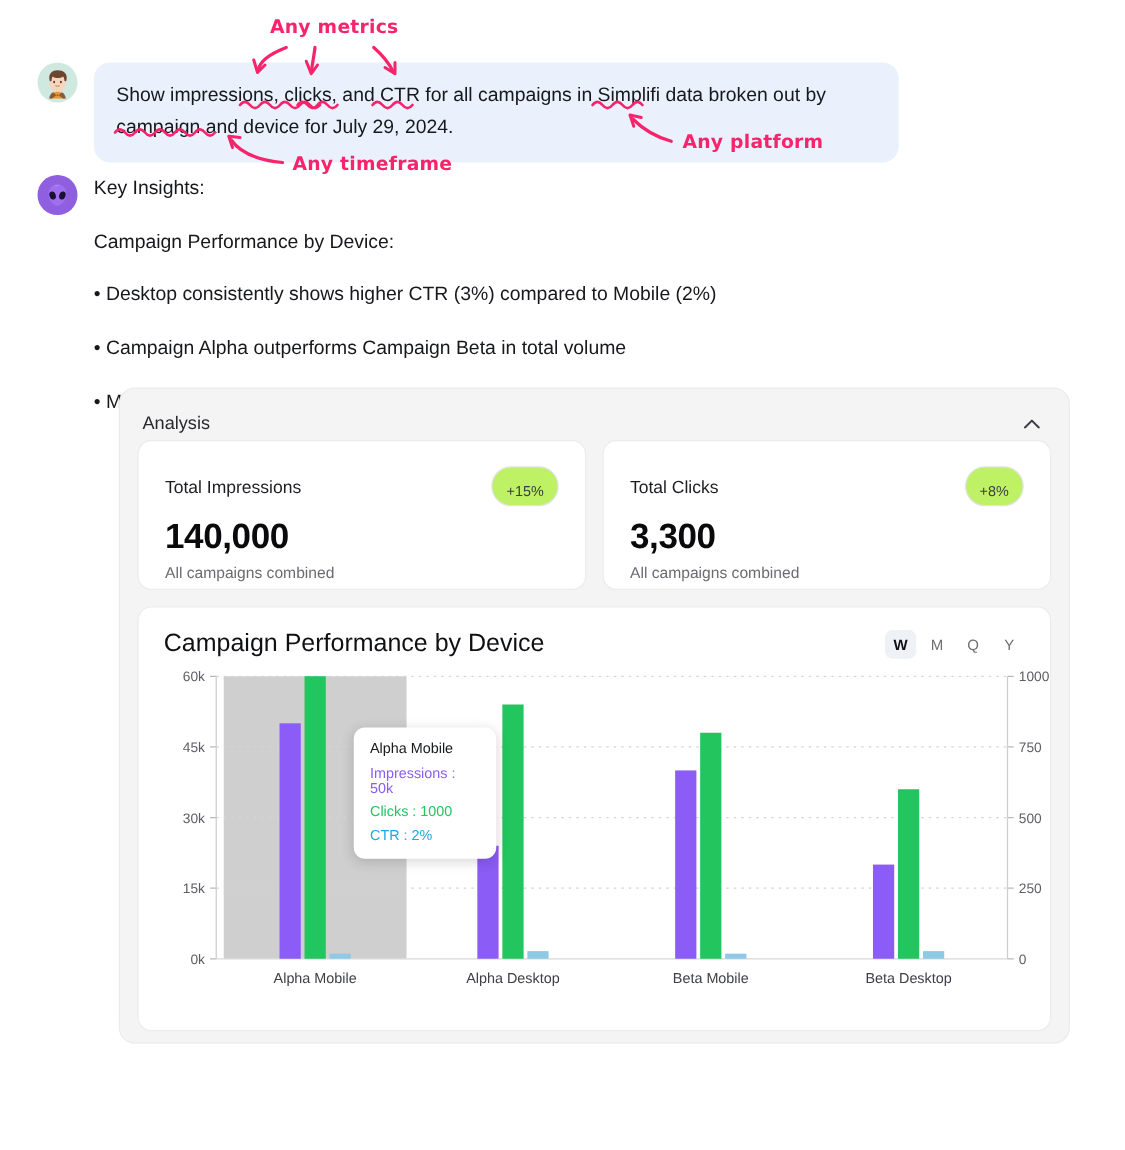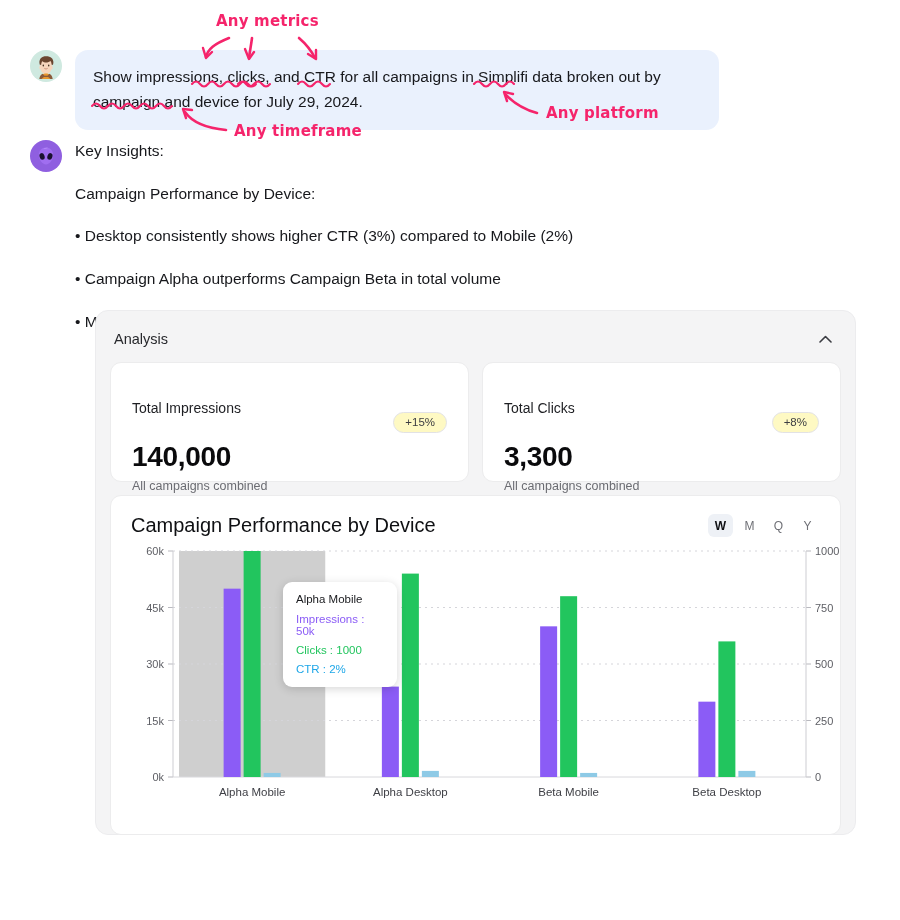--- a/index.html
+++ b/index.html
@@ -59,21 +59,21 @@
     left: 95px; top: 310px;
     width: 761px; height: 525px;
     background: #f4f4f5;
     border: 1px solid #ececee;
     border-radius: 13px;
     padding: 15px 14px 14px 14px;
   }
   .panel-head {
     display: flex; align-items: center; justify-content: space-between;
     padding: 2px 5px 0 4px;
-    margin-bottom: 12px;
+    margin-bottom: 2px;
   }
   .panel-title { font-size: 14.5px; color: #27282c; }
   .chev-btn {
     width: 22px; height: 22px;
     display: flex; align-items: center; justify-content: center;
   }
 
   
   .metrics { display: flex; gap: 13px; margin-bottom: 13px; }
   .metric-card {
@@ -86,23 +86,22 @@
   }
   .metric-top {
     display: flex; align-items: center; justify-content: space-between;
     margin-bottom: 9px;
   }
   .metric-label { font-size: 14px; color: #1d1e22; }
   .metric-badge {
     font-size: 11.5px; color: #3c3d42;
     border: 1px solid #e2e2e5;
     border-radius: 999px;
-    padding: 3px 11px 4px 11px;
-    background: #fef9c3;
-    margin-top: 29px;
+    padding: 14px 11px 4px 11px;
+    background: #bef264;
   }
   .metric-value {
     font-size: 28px; font-weight: bold; color: #0a0a0c;
     letter-spacing: -0.3px; line-height: 1.05;
     margin-bottom: 8px;
   }
   .metric-sub { font-size: 12.5px; color: #6b6c72; }
 
   
   .chart-card {

